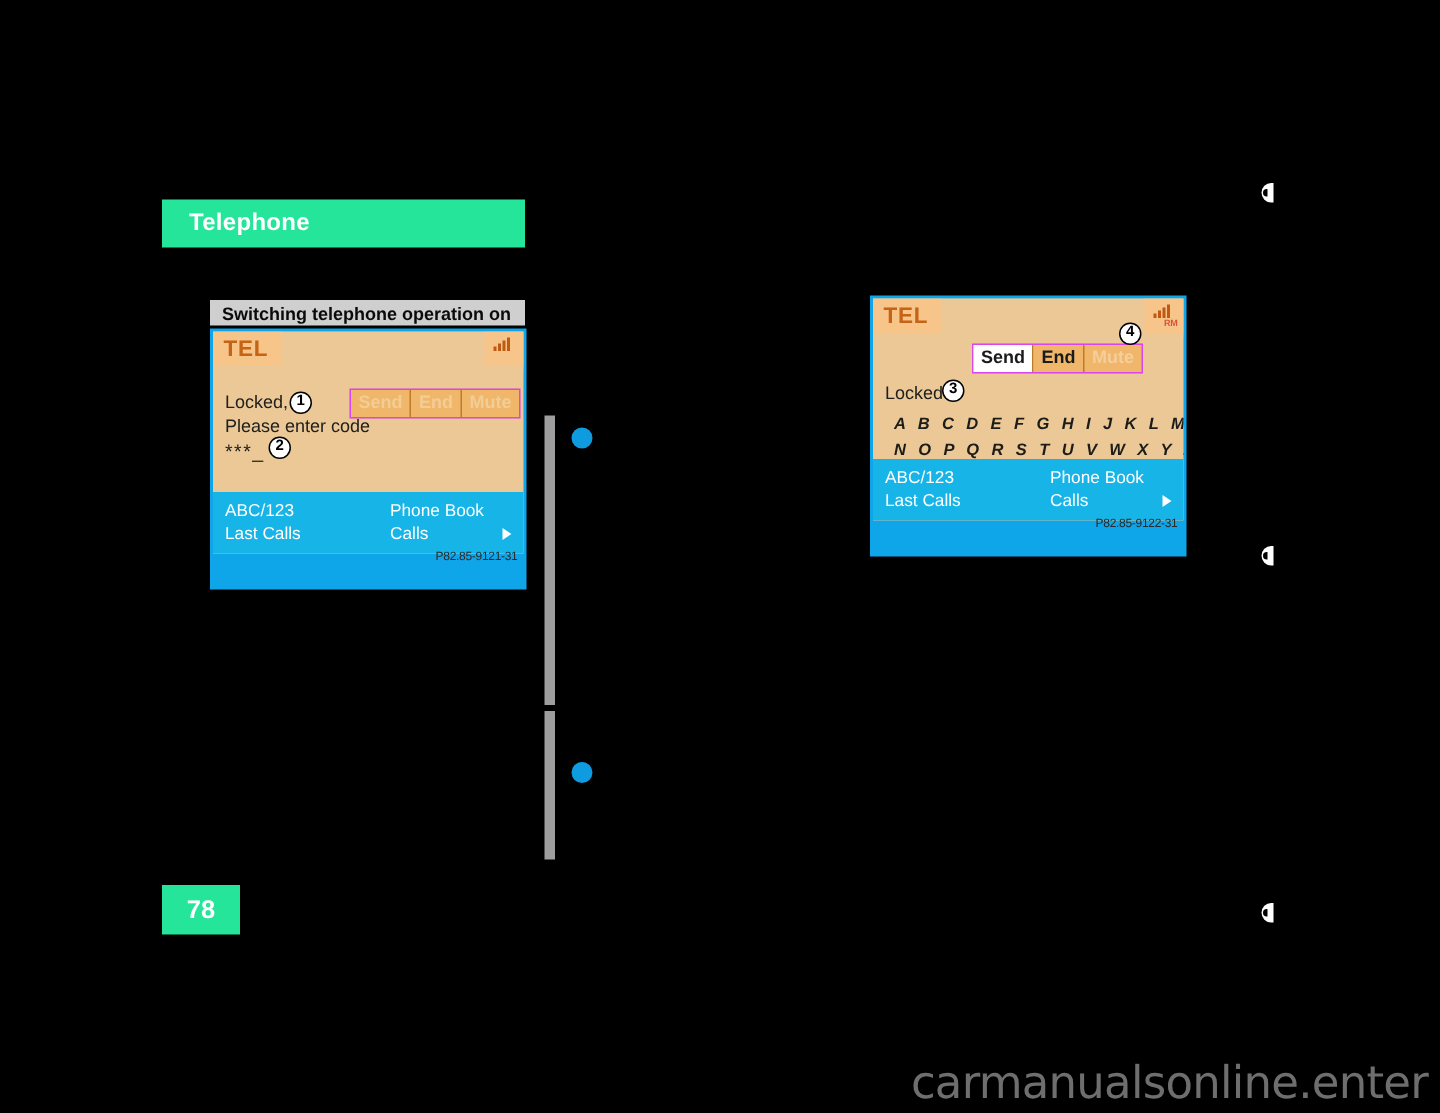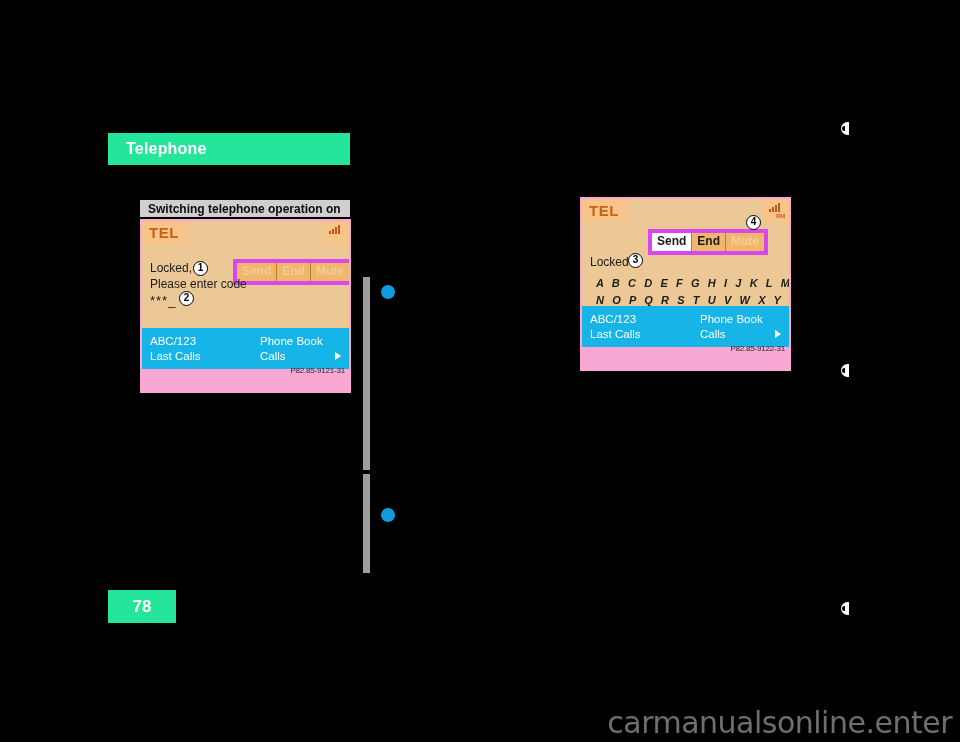--- a/index.html
+++ b/index.html
@@ -34,21 +34,21 @@
     font-weight: bold;
     color: #ffffff;
     letter-spacing: 0.2px;
   }
 
   
   .page-tab {
     position: absolute;
     left: 108px;
     top: 590px;
-    width: 68px;
+    width: 52px;
     height: 33px;
     background: #25E59A;
   }
   .page-tab .num {
     position: absolute;
     width: 100%;
     text-align: center;
     top: 7px;
     font-size: 17px;
     font-weight: bold;
@@ -70,21 +70,21 @@
     top: 2px;
     font-size: 12px;
     font-weight: bold;
     color: #0a0a0a;
     white-space: nowrap;
   }
 
   
   .figure {
     position: absolute;
-    background: #f9a8d4;
+    background: #0ea5e9;
     box-sizing: border-box;
     padding-left: 16px;
   }
   .fig1 { left: 140px; top: 219px; width: 211px; height: 174px; }
   .fig2 { left: 580px; top: 197px; width: 211px; height: 174px; }
 
   
   .display {
     position: absolute;
     left: 2px;
@@ -149,21 +149,21 @@
     font-size: 6px;
     font-weight: bold;
     color: #D4563A;
     letter-spacing: -0.2px;
   }
 
   
   .sk-row {
     position: absolute;
     display: flex;
-    border: 4px solid #d946ef;
+    border: 1px solid #d946ef;
     background: #F0B66A;
     box-sizing: border-box;
   }
   .sk {
     font-size: 12px;
     font-weight: bold;
     padding: 1px 5px 2px 5px;
     box-sizing: border-box;
     line-height: 15px;
     border-right: 1px solid #C07A2A;

